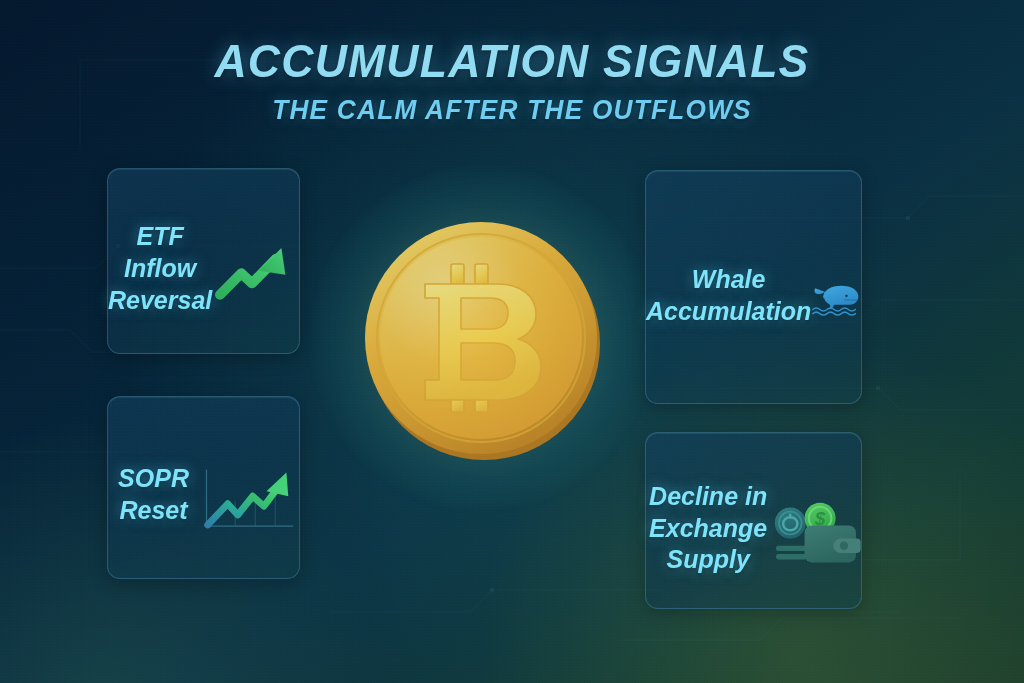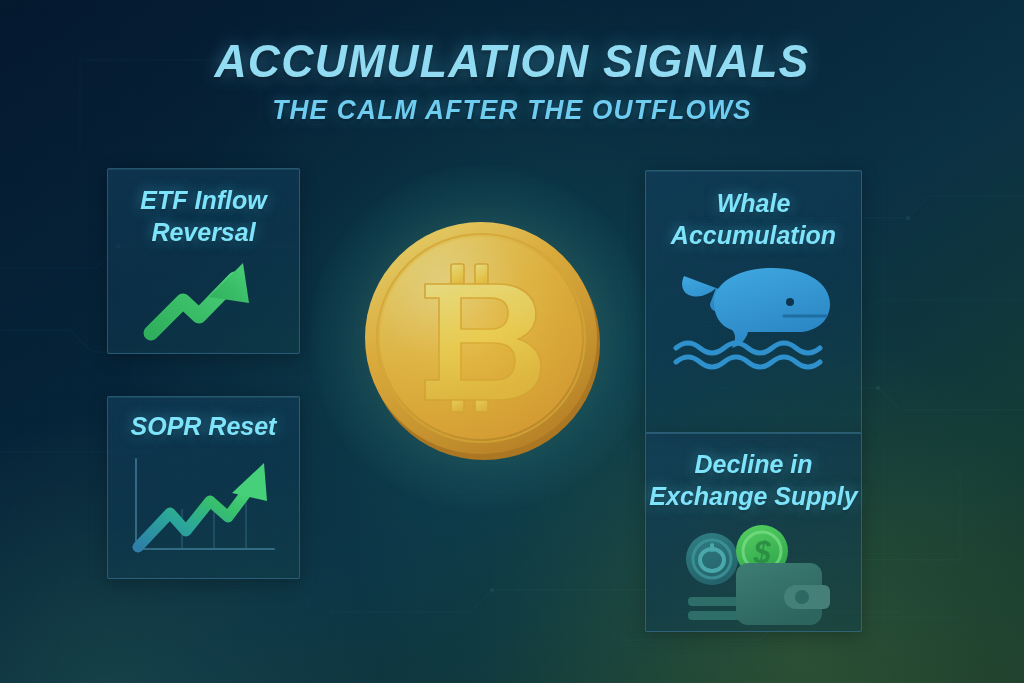--- a/index.html
+++ b/index.html
@@ -60,44 +60,44 @@
     font-weight: 600;
     letter-spacing: 1.3px;
     color: #6ecdf0;
     text-shadow: 0 0 14px rgba(80,190,235,0.40), 0 2px 4px rgba(0,0,0,0.5);
     transform: scaleX(0.97);
   }
 
   
   .card {
     position: absolute;
-    border-radius: 2px;
+    border-radius: 13px;
     border: 1px solid rgba(104,176,214,0.30);
     background: linear-gradient(160deg, rgba(18,62,92,0.66) 0%, rgba(14,56,82,0.56) 50%, rgba(16,62,72,0.50) 100%);
     box-shadow: inset 0 1px 0 rgba(150,215,245,0.10), 0 4px 18px rgba(0,0,0,0.25);
     display: flex;
-    flex-direction: column;
+    flex-direction: row;
     align-items: center;
     box-sizing: border-box;
   }
   .card-label {
     font-size: 25px;
     font-weight: 600;
     line-height: 1.27;
     text-align: center;
     color: #7ee4fb;
     text-shadow: 0 0 13px rgba(90,210,240,0.50), 0 2px 4px rgba(0,0,0,0.45);
     white-space: pre-line;
   }
   .card-icon { display: block; }
 
   #card-etf      { left: 107px; top: 168px;  width: 193px; height: 186px; padding-top: 16px; }
   #card-sopr     { left: 107px; top: 396px;  width: 193px; height: 183px; padding-top: 14px; }
-  #card-whale    { left: 645px; top: 170px;  width: 217px; height: 264px; padding-top: 17px; }
-  #card-exchange { left: 645px; top: 432px;  width: 217px; height: 200px; padding-top: 16px; }
+  #card-whale    { left: 645px; top: 170px;  width: 217px; height: 234px; padding-top: 17px; }
+  #card-exchange { left: 645px; top: 432px;  width: 217px; height: 177px; padding-top: 16px; }
 
   #card-etf .card-icon      { margin-top: 6px; }
   #card-sopr .card-icon     { margin-top: 10px; }
   #card-whale .card-icon    { margin-top: 8px; }
   #card-exchange .card-icon { margin-top: 6px; }
 
   
   #coin-wrap {
     position: absolute;
     left: 362px;

